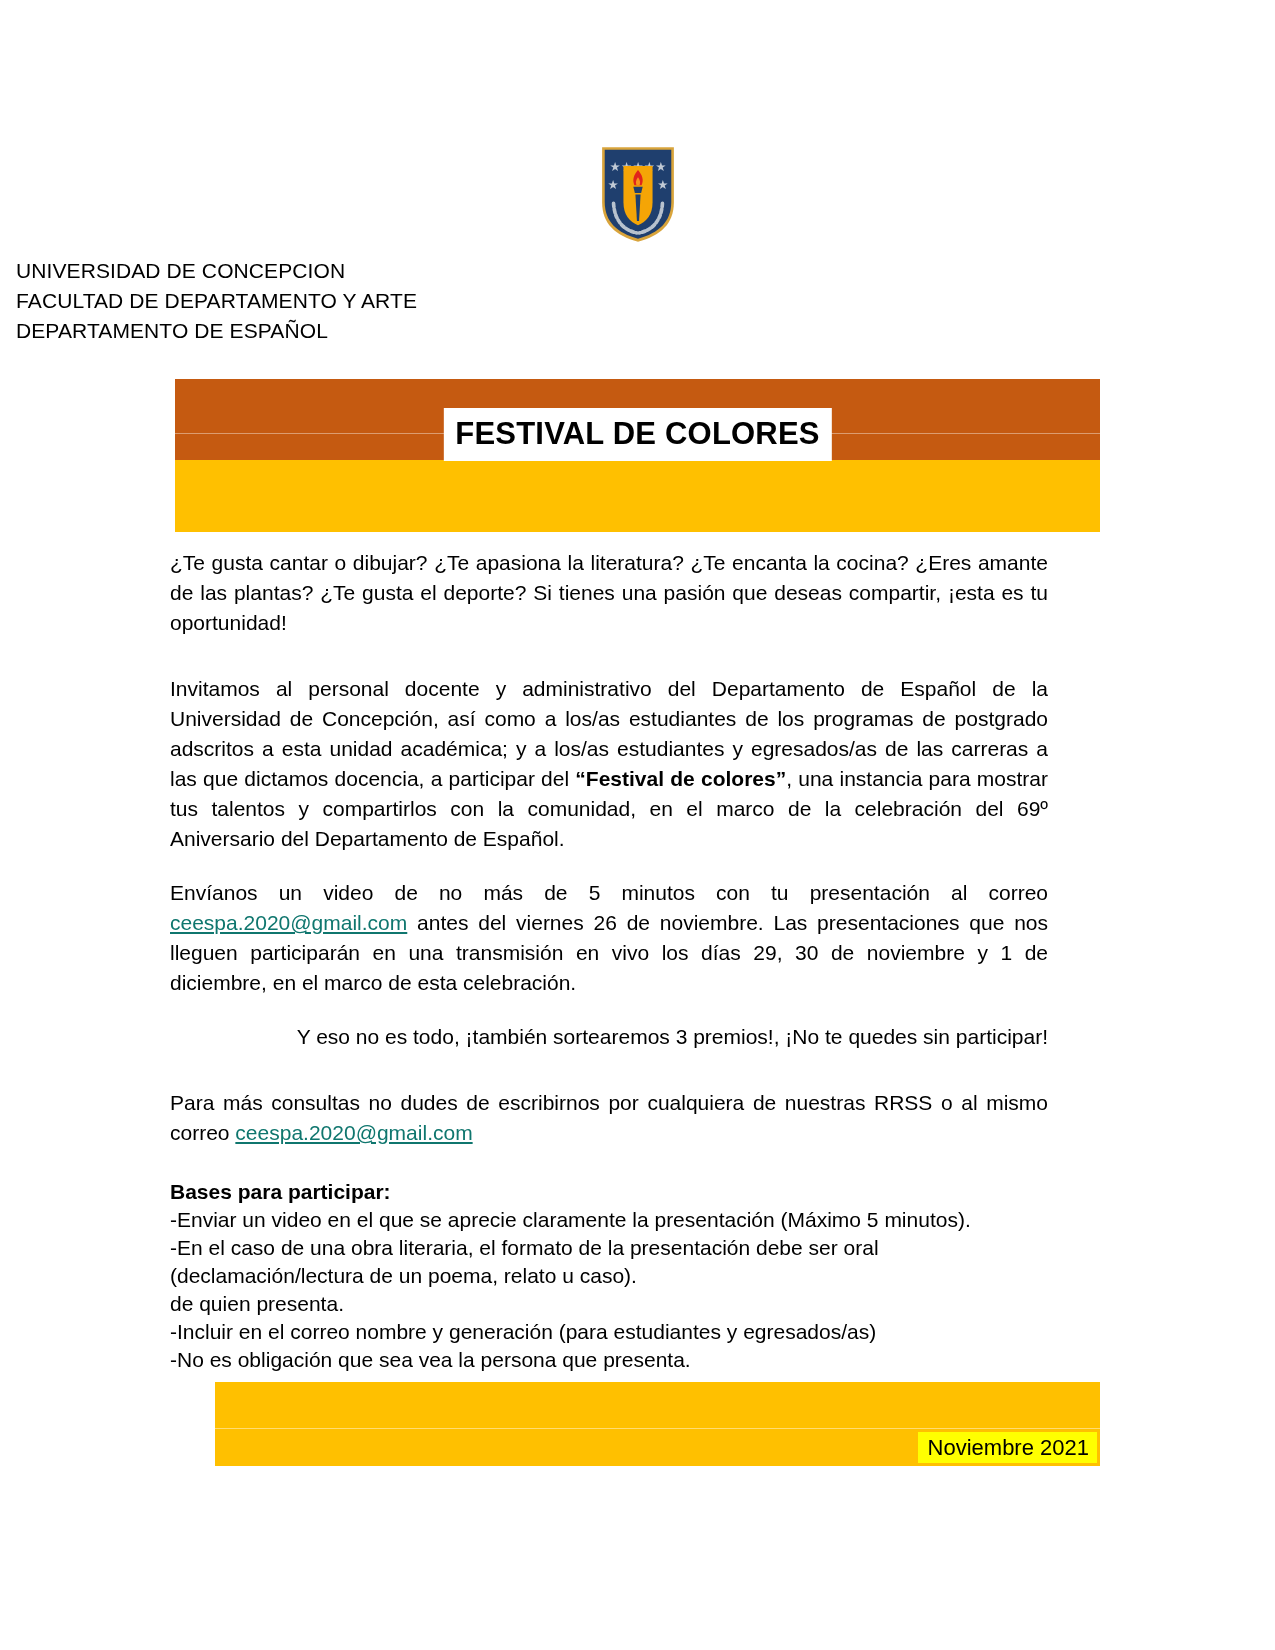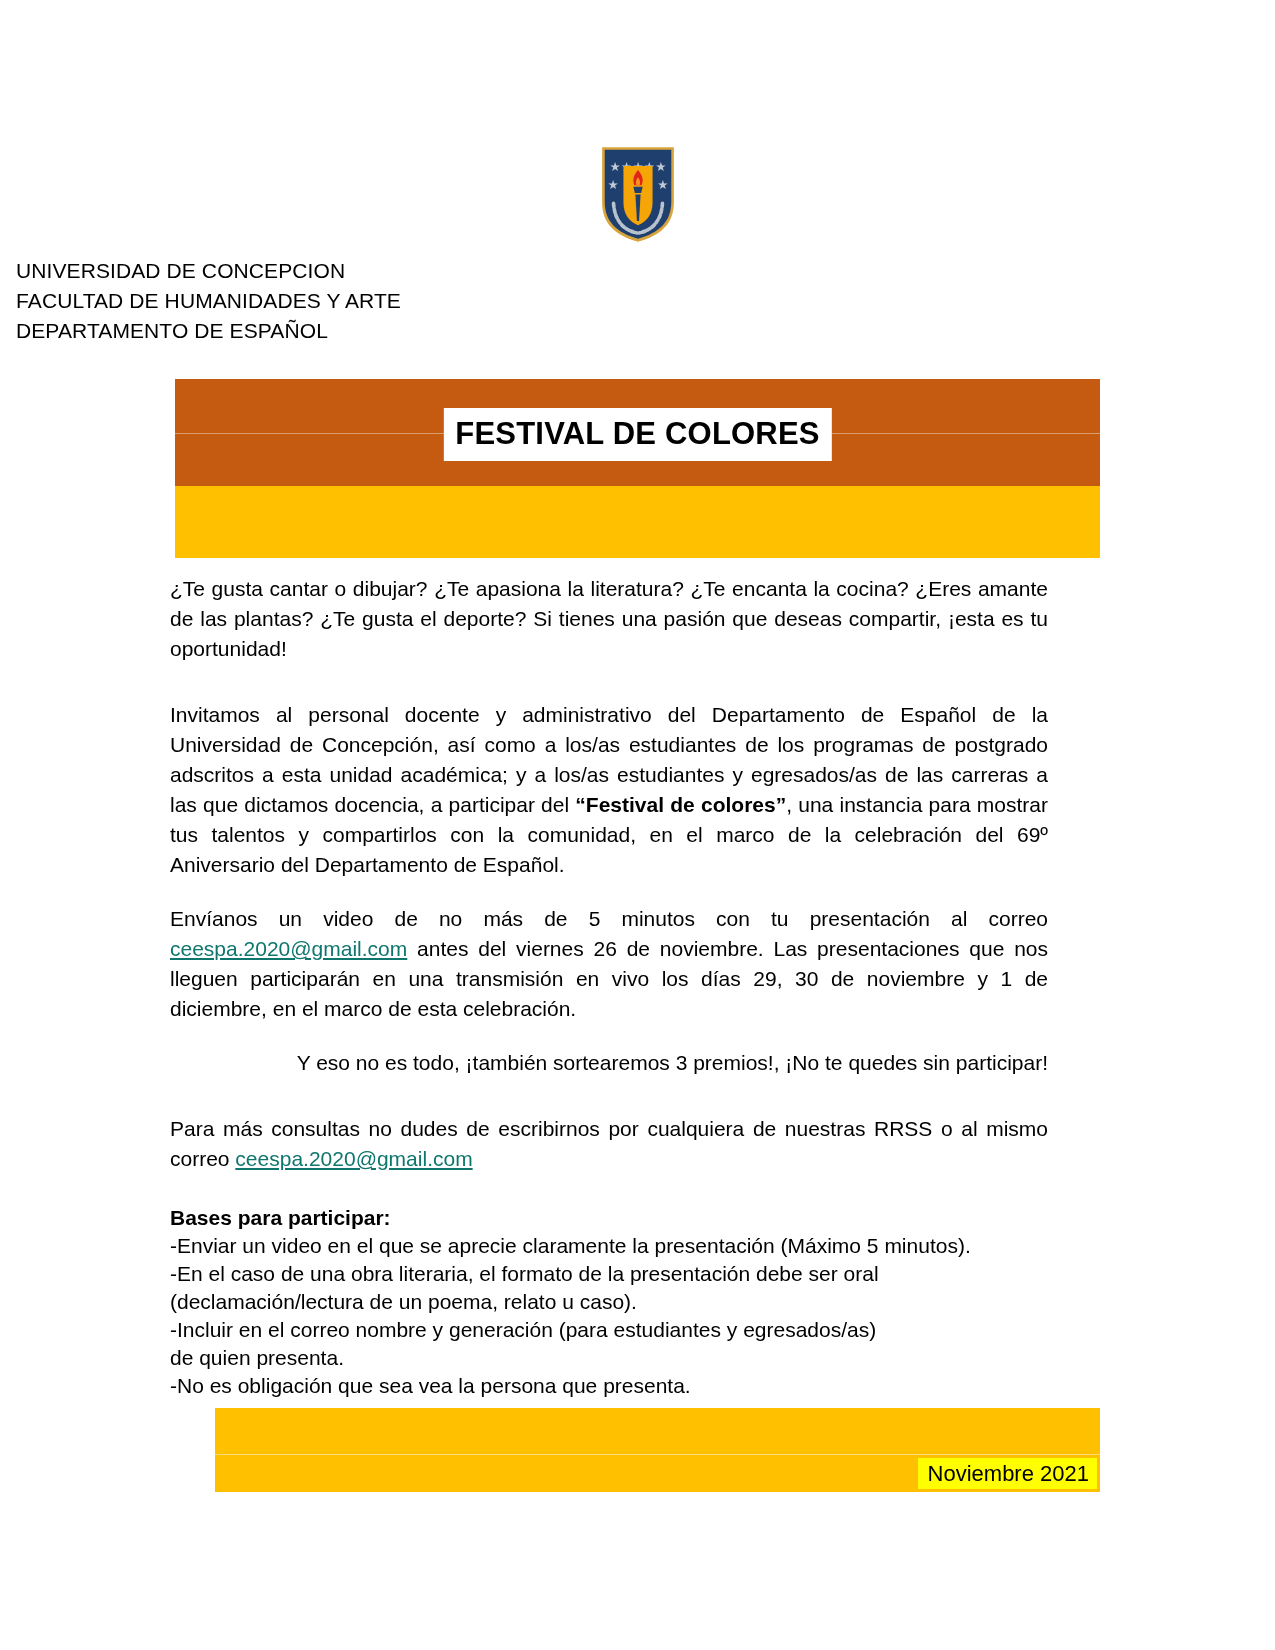--- a/index.html
+++ b/index.html
@@ -26,21 +26,21 @@
     letter-spacing: 0.1px;
     padding-left: 16px;
   }
   
   .banner {
     margin: 33px 0 0 175px;
     width: 925px;
   }
   .banner-orange {
     position: relative;
-    height: 107px;
+    height: 81px;
     background: #C55A11;
   }
   .banner-orange .hairline {
     position: absolute;
     left: 0; right: 0; top: 54px;
     border-top: 1px solid rgba(255,255,255,0.40);
   }
   .banner-title-box {
     position: absolute;
     left: 50%;
@@ -135,21 +135,21 @@
 
       <g fill="none" stroke="#B7C2CE" stroke-linecap="round">
         <path d="M28 112 C30 146 48 164 73 169" stroke-width="7" stroke-dasharray="7 4"></path>
         <path d="M122 112 C120 146 102 164 77 169" stroke-width="7" stroke-dasharray="7 4"></path>
       </g>
     </svg>
   </div>
 
   <div class="uni-header">
     <div>UNIVERSIDAD DE CONCEPCION</div>
-    <div>FACULTAD DE HUMANIDADES Y ARTE</div>
+    <div>FACULTAD DE DEPARTAMENTO Y ARTE</div>
     <div>DEPARTAMENTO DE ESPAÑOL</div>
   </div>
 
   <div class="banner">
     <div class="banner-orange">
       <div class="hairline"></div>
       <div class="banner-title-box">FESTIVAL DE COLORES</div>
     </div>
     <div class="banner-gold"></div>
   </div>
@@ -164,22 +164,22 @@
 
     <p class="para left p4">Y eso no es todo, ¡también sortearemos 3 premios!, ¡No te quedes sin participar!</p>
 
     <p class="para p5"><span>Para más consultas no dudes de escribirnos por cualquiera de nuestras RRSS o al mismo correo </span><a class="email-link" href="#">ceespa.2020@gmail.com</a></p>
 
     <div class="bases">
       <div class="bases-title">Bases para participar:</div>
       <div>-Enviar un video en el que se aprecie claramente la presentación (Máximo 5 minutos).</div>
       <div>-En el caso de una obra literaria, el formato de la presentación debe ser oral</div>
       <div>(declamación/lectura de un poema, relato u caso).</div>
+      <div>de quien presenta.</div>
       <div>-Incluir en el correo nombre y generación (para estudiantes y egresados/as)</div>
-      <div>de quien presenta.</div>
       <div>-No es obligación que sea vea la persona que presenta.</div>
     </div>
   </div>
 
   <div class="footer-band">
     <div class="footer-row1"></div>
     <div class="footer-row2">
       <span class="date-highlight">Noviembre 2021</span>
     </div>
   </div>

